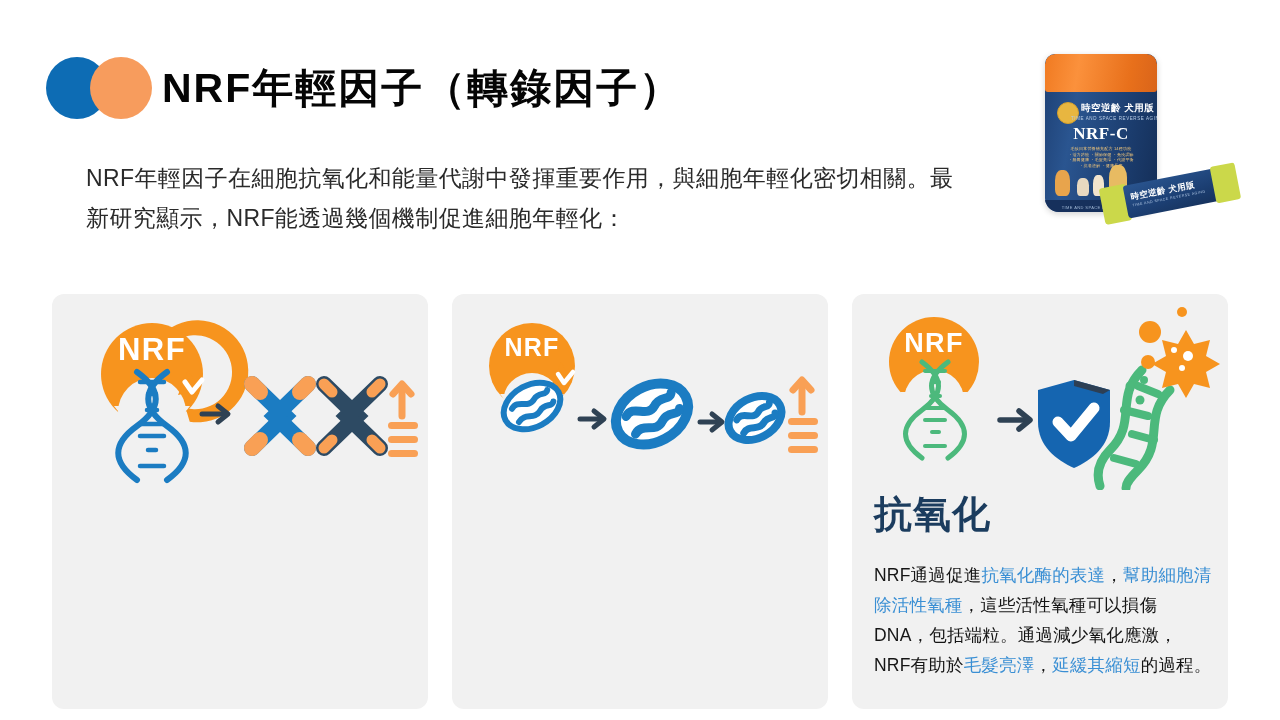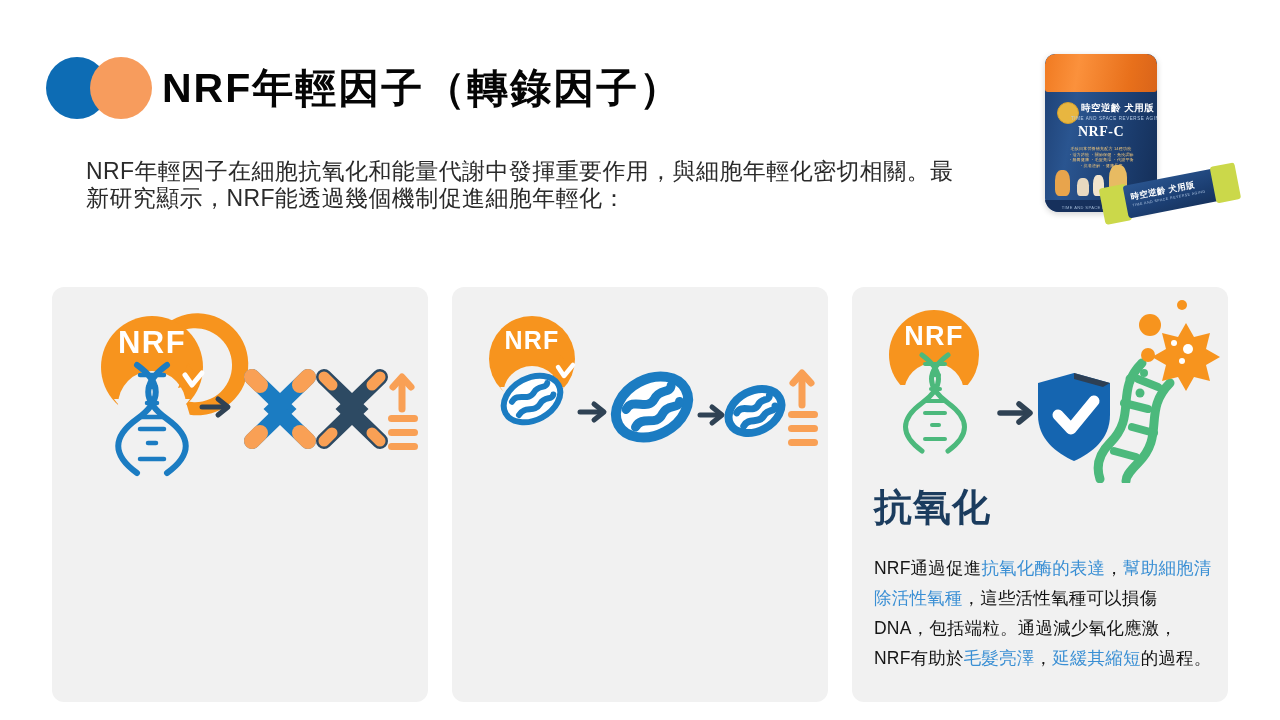--- a/index.html
+++ b/index.html
@@ -51,21 +51,21 @@
     line-height: 52px;
   }
 
   
   .intro {
     position: absolute;
     left: 86px;
     top: 158px;
     width: 880px;
     font-size: 23px;
-    line-height: 27px;
+    line-height: 40px;
     color: #2a2a2a;
     letter-spacing: 0.4px;
   }
 
   
   .product {
     position: absolute;
     left: 1025px;
     top: 48px;
     width: 220px;
@@ -113,21 +113,21 @@
     font-size: 4.5px;
     color: #b9cde6;
     letter-spacing: 0.6px;
     white-space: nowrap;
   }
   .jar-product-name {
     position: absolute;
     left: 0; top: 70px;
     width: 112px;
     text-align: center;
-    font-size: 14px;
+    font-size: 17px;
     font-weight: bold;
     color: #ffffff;
     font-family: "Liberation Serif", serif;
     letter-spacing: 0.5px;
   }
   .jar-specs {
     position: absolute;
     left: 0; top: 92px;
     width: 112px;
     text-align: center;
@@ -205,21 +205,21 @@
   
   .cards {
     position: absolute;
     left: 0;
     top: 278px;
     width: 1280px;
     height: 420px;
   }
   .card {
     position: absolute;
-    top: 9px;
+    top: 16px;
     width: 376px;
     height: 415px;
     background: #f1f1f1;
     border-radius: 12px;
   }
   .card.c1 { left: 52px;  }
   .card.c2 { left: 452px; }
   .card.c3 { left: 852px; }
 
   .card-figure {

